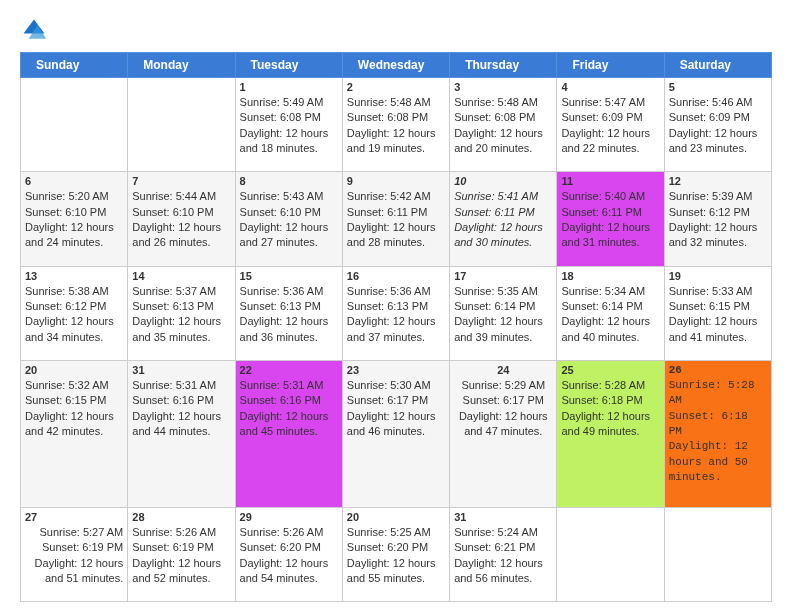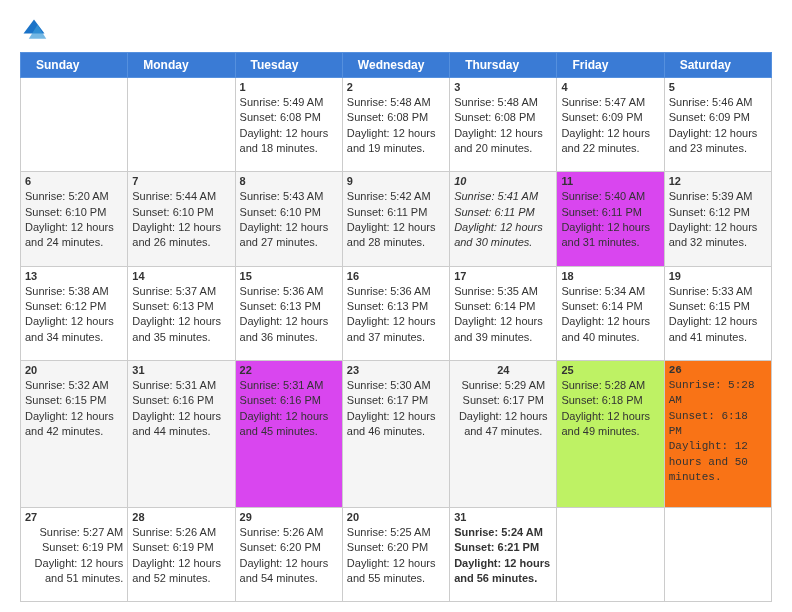--- a/index.html
+++ b/index.html
@@ -313,21 +313,21 @@
 Daylight: 12 hours and 54 minutes.</div>
           </td>
           <td>
             <span class="day-number">20</span>
             <div class="day-info" style="white-space: pre-line;">Sunrise: 5:25 AM
 Sunset: 6:20 PM
 Daylight: 12 hours and 55 minutes.</div>
           </td>
           <td>
             <span class="day-number">31</span>
-            <div class="day-info" style="white-space: pre-line; font-weight: bold;">Sunrise: 5:24 AM
+            <div class="day-info" style="white-space: pre-line;">Sunrise: 5:24 AM
 Sunset: 6:21 PM
 Daylight: 12 hours and 56 minutes.</div>
           </td>
           <td class="empty-cell"></td>
           <td class="empty-cell"></td>
         </tr>
       </tbody>
   </table>
 </div>
 

